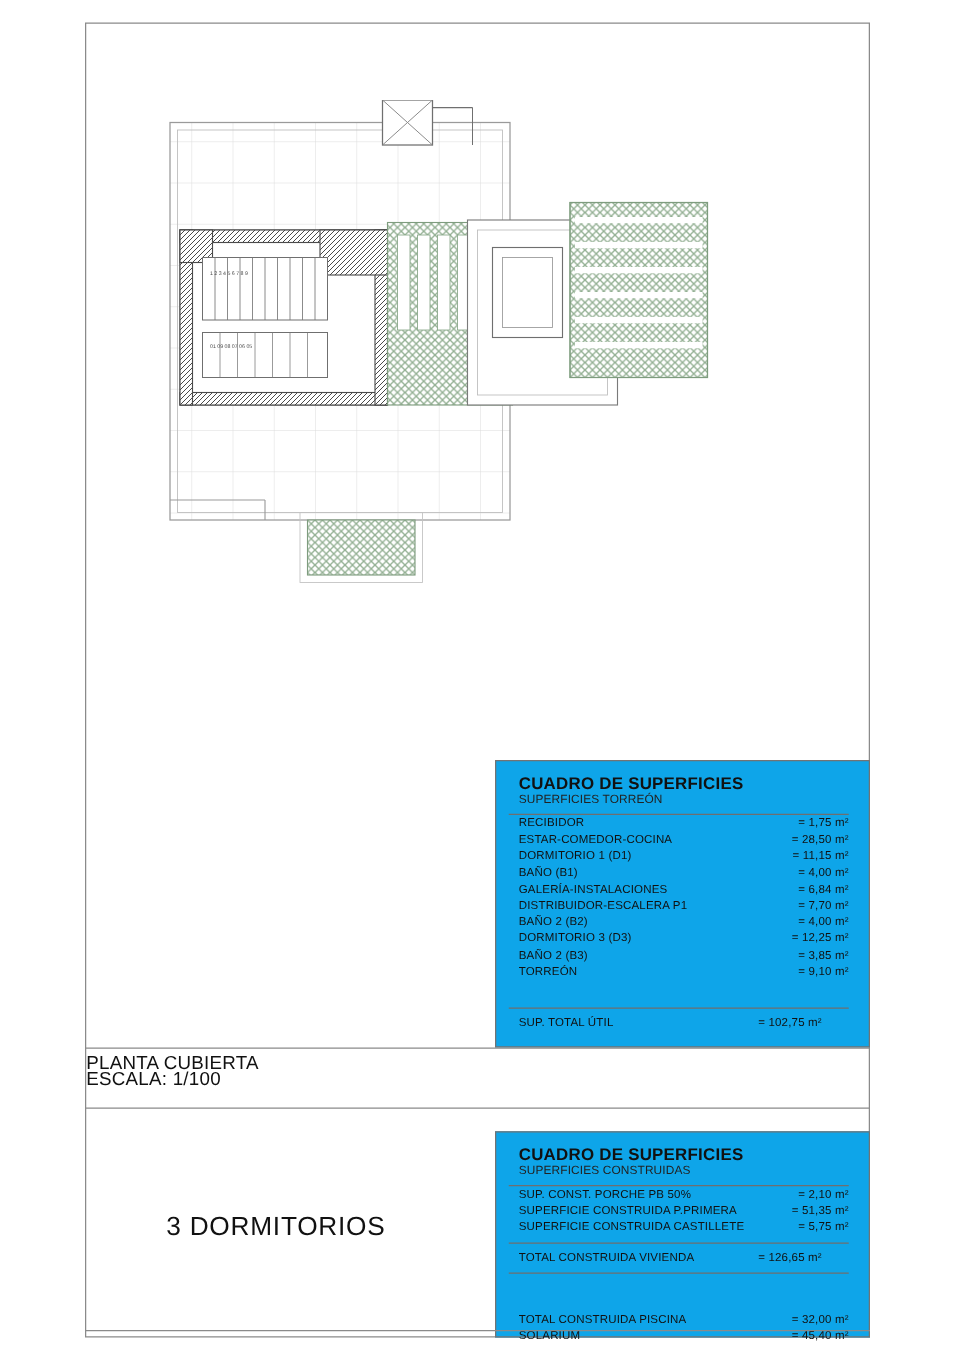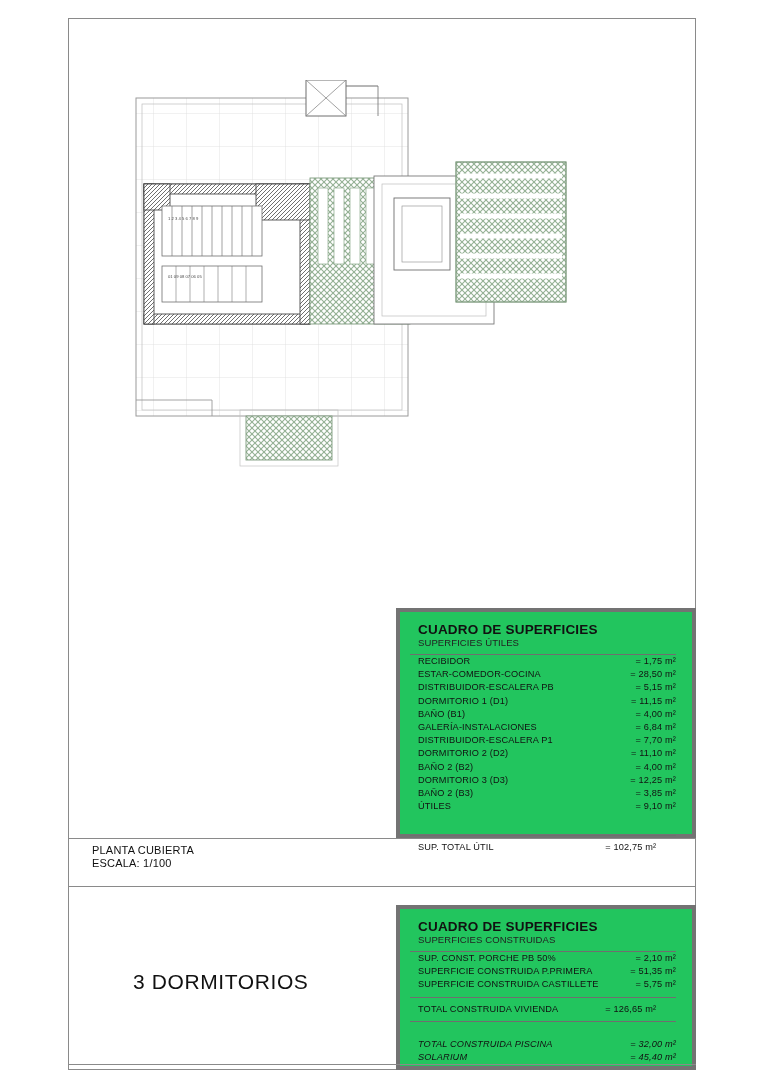--- a/index.html
+++ b/index.html
@@ -41,23 +41,23 @@
     top: 80px;
     width: 470px;
     height: 400px;
   }
 
   .plan svg { display: block; }
 
   
   .table-block {
     position: absolute;
-    border: 4px solid #737373;
+    border: 1px solid #737373;
     box-sizing: border-box;
-    background: #22c55e;
+    background: #0ea5e9;
   }
 
   .tbl-surfaces-1 {
     left: 396px;
     top: 608px;
     width: 300px;
     height: 230px;
   }
   .tbl-surfaces-2 {
     left: 396px;
@@ -125,23 +125,23 @@
     left: 68px;
     width: 628px;
   }
   .hline-a { top: 838px; }
   .hline-b { top: 886px; }
   .hline-c { top: 1064px; }
 
   
   .caption {
     position: absolute;
-    left: 92px;
+    left: 69px;
     top: 844px;
-    font-size: 11px;
+    font-size: 15px;
     line-height: 13px;
     letter-spacing: 0.2px;
     color: #111;
   }
 
   .big-title {
     position: absolute;
     left: 133px;
     top: 970px;
     font-size: 21px;
@@ -254,69 +254,61 @@
 
       <g>
         <path d="M16,320 L92,320" stroke="#9a9a9a" stroke-width="0.9"></path>
         <path d="M92,320 L92,336" stroke="#9a9a9a" stroke-width="0.9"></path>
       </g>
     </svg>
   </div>
 
   <div class="table-block tbl-surfaces-1">
     <div class="tbl-title">CUADRO DE SUPERFICIES</div>
-    <div class="tbl-subtitle">SUPERFICIES ÚTILES</div>
+    <div class="tbl-subtitle">SUPERFICIES TORREÓN</div>
     <div class="rule-inner"></div>
     <div class="rows">
       <div class="row">
         <span class="label">RECIBIDOR</span>
         <span class="value">= 1,75 m²</span>
       </div>
       <div class="row">
         <span class="label">ESTAR-COMEDOR-COCINA</span>
         <span class="value">= 28,50 m²</span>
       </div>
       <div class="row">
-        <span class="label">DISTRIBUIDOR-ESCALERA PB</span>
-        <span class="value">= 5,15 m²</span>
-      </div>
-      <div class="row">
         <span class="label">DORMITORIO 1 (D1)</span>
         <span class="value">= 11,15 m²</span>
       </div>
       <div class="row">
         <span class="label">BAÑO  (B1)</span>
         <span class="value">= 4,00 m²</span>
       </div>
       <div class="row">
         <span class="label">GALERÍA-INSTALACIONES</span>
         <span class="value">= 6,84 m²</span>
       </div>
       <div class="row">
         <span class="label">DISTRIBUIDOR-ESCALERA P1</span>
         <span class="value">= 7,70 m²</span>
       </div>
       <div class="row">
-        <span class="label">DORMITORIO 2 (D2)</span>
-        <span class="value">= 11,10 m²</span>
-      </div>
-      <div class="row">
         <span class="label">BAÑO 2 (B2)</span>
         <span class="value">= 4,00 m²</span>
       </div>
       <div class="row">
         <span class="label">DORMITORIO 3 (D3)</span>
         <span class="value">= 12,25 m²</span>
       </div>
       <div class="row">
         <span class="label">BAÑO 2 (B3)</span>
         <span class="value">= 3,85 m²</span>
       </div>
       <div class="row">
-        <span class="label">ÚTILES</span>
+        <span class="label">TORREÓN</span>
         <span class="value">= 9,10 m²</span>
       </div>
     </div>
     <div class="rule-inner" style="margin-top:22px;"></div>
     <div class="total-row">
       <span class="label">SUP. TOTAL ÚTIL</span>
       <span class="value">= 102,75 m²</span>
     </div>
   </div>
 
@@ -337,21 +329,21 @@
         <span class="label">SUPERFICIE CONSTRUIDA CASTILLETE</span>
         <span class="value">= 5,75 m²</span>
       </div>
     </div>
     <div class="rule-inner"></div>
     <div class="total-row">
       <span class="label">TOTAL CONSTRUIDA VIVIENDA</span>
       <span class="value">= 126,65 m²</span>
     </div>
     <div class="rule-inner"></div>
-    <div class="rows" style="margin-top:16px;font-style:italic;">
+    <div class="rows" style="margin-top:30px;">
       <div class="row">
         <span class="label">TOTAL CONSTRUIDA PISCINA</span>
         <span class="value">= 32,00 m²</span>
       </div>
       <div class="row">
         <span class="label">SOLARIUM</span>
         <span class="value">= 45,40 m²</span>
       </div>
     </div>
   </div>

